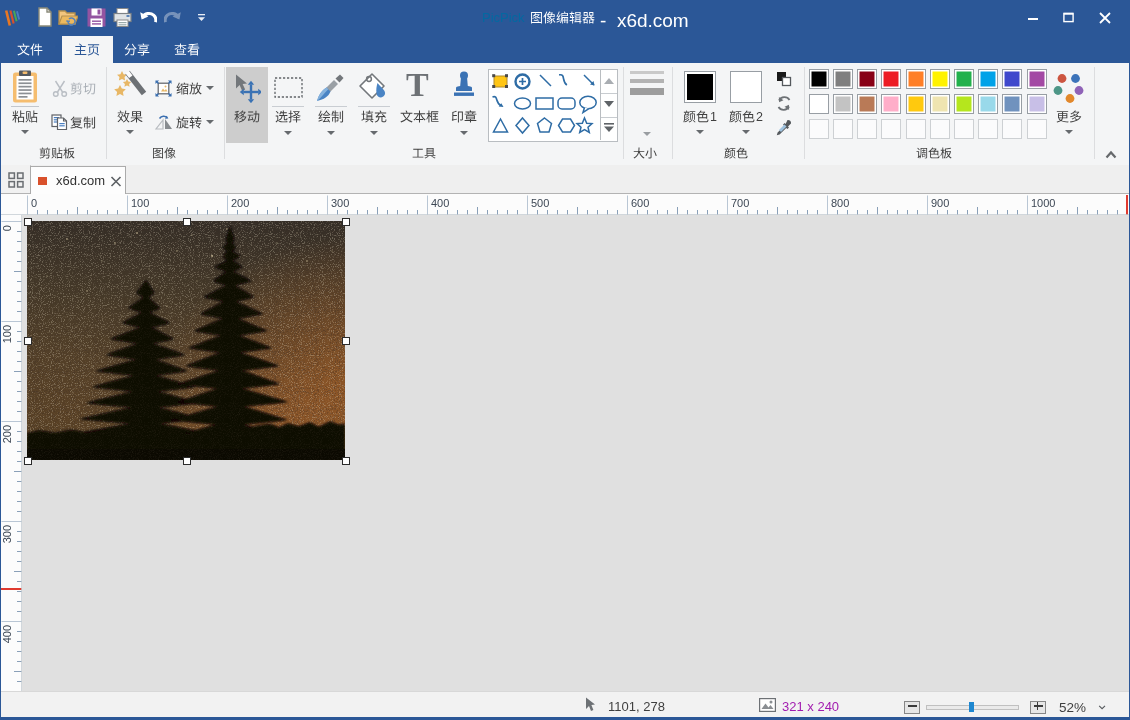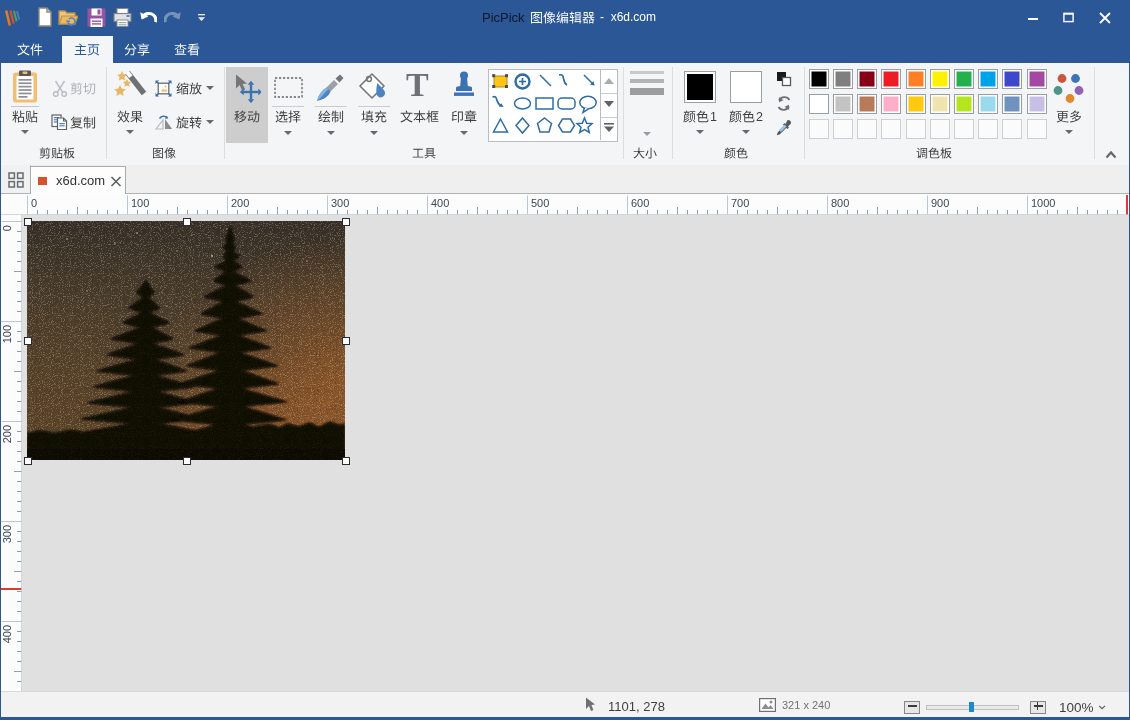--- a/index.html
+++ b/index.html
@@ -118,29 +118,29 @@
         <path d="M14.8 8.6 C12.2 4.2 6.8 3.2 3.4 6.2 C1.2 8.1 0.7 10.6 1.4 13.2" fill="none" stroke="#c3cedd" stroke-width="3.1"></path>
 <path d="M16.8 3.2 L15.4 10.6 L8.6 7.4 Z" fill="#c3cedd"></path>
       </g>
     </svg>
 
 <svg class="ab" style="left:197px;top:14px" width="9" height="8" viewBox="0 0 9 8">
 <rect x="1" y="0" width="7" height="1.3" fill="#e8edf5"></rect>
       <path d="M1 3.2 L8 3.2 L4.5 7 Z" fill="#e8edf5"></path>
     </svg>
 
-<div class="lat" style="left:482px;top:10px;color:#0f172a;font-size:13px">PicPick</div>
+<div class="lat" style="left:482px;top:10px;color:#0369a1;font-size:13px">PicPick</div>
 <svg class="ck" style="left:530px;top:10.5px;width:65px;height:13px;fill:#fff" viewBox="0 0 5000 1000">
       <use href="#u56fe"></use>
       <use href="#u50cf" x="1000"></use>
       <use href="#u7f16" x="2000"></use>
       <use href="#u8f91" x="3000"></use>
       <use href="#u5668" x="4000"></use>
     </svg>
-<div class="lat" style="left:600px;top:10px;color:#fff;font-size:12px">-&nbsp;&nbsp;x6d.com</div>
+<div class="lat" style="left:600px;top:10px;color:#fff;font-size:19px">-&nbsp;&nbsp;x6d.com</div>
 
 <div class="ab" style="left:1028px;top:18px;width:10px;height:1.6px;background:#fff"></div>
 <svg class="ab" style="left:1063px;top:12px" width="11" height="11" viewBox="0 0 11 11">
       <rect x="0.9" y="1.4" width="9.2" height="8.2" fill="none" stroke="#fff" stroke-width="1.4"></rect>
       <rect x="0.9" y="0.9" width="9.2" height="1.8" fill="#fff"></rect>
     </svg>
 <svg class="ab" style="left:1099px;top:12px" width="12" height="12" viewBox="0 0 12 12">
       <path d="M1 1 L11 11 M11 1 L1 11" stroke="#fff" stroke-width="1.8"></path>
     </svg>
 
@@ -650,29 +650,29 @@
 <div class="ab" style="left:0;top:691px;width:1130px;height:26px;background:#f2f2f2;border-top:1px solid #d8d8d8;box-sizing:border-box"></div>
 <svg class="ab" style="left:584px;top:697px" width="12" height="15" viewBox="0 0 12 15">
         <path d="M2 0.5 L2 12 L5 9 L7 14 L9.4 13 L7.4 8 L11 7.5 Z" fill="#6d7175"></path>
       </svg>
 <div class="lat" style="left:608px;top:699px;font-size:13px;color:#3f3f3f">1101, 278</div>
 <svg class="ab" style="left:759px;top:698px" width="17" height="14" viewBox="0 0 17 14">
         <rect x="0.6" y="0.6" width="15.8" height="12.8" fill="#fff" stroke="#6d7175" stroke-width="1.2"></rect>
         <path d="M2.5 11 l4 -5.5 3 4 2 -2.5 3 4 Z" fill="#8a8e92"></path>
         <circle cx="12" cy="4" r="1.5" fill="#8a8e92"></circle>
       </svg>
-<div class="lat" style="left:782px;top:699px;font-size:11px;color:#737373">321 x 240</div>
+<div class="lat" style="left:782px;top:699px;font-size:13px;color:#a21caf">321 x 240</div>
 <div class="ab" style="left:904px;top:700.5px;width:14px;height:11px;background:#e6e6e6;border:1px solid #878787"></div>
 <div class="ab" style="left:907.5px;top:705.3px;width:9px;height:1.7px;background:#3a3a3a"></div>
 <div class="ab" style="left:926px;top:705px;width:91px;height:3px;background:#eaeaea;border:1px solid #c0c0c0"></div>
 <div class="ab" style="left:968.5px;top:701.5px;width:5px;height:10px;background:#1e87d0"></div>
 <div class="ab" style="left:1030px;top:700.5px;width:14px;height:11px;background:#e6e6e6;border:1px solid #878787"></div>
 <div class="ab" style="left:1033.5px;top:705.3px;width:9px;height:1.7px;background:#3a3a3a"></div>
 <div class="ab" style="left:1036.8px;top:702px;width:1.7px;height:8.3px;background:#3a3a3a"></div>
-<div class="lat" style="left:1059px;top:700px;font-size:13.5px;color:#3f3f3f">100%</div>
+<div class="lat" style="left:1059px;top:700px;font-size:13.5px;color:#3f3f3f">52%</div>
 <svg class="ab" style="left:1098px;top:705px" width="9" height="5" viewBox="0 0 10 6">
         <path d="M1 1 L4.5 4.5 L8 1" fill="none" stroke="#55595d" stroke-width="1.3"></path>
       </svg>
 
 <div class="ab" style="left:0;top:717px;width:1130px;height:3px;background:#2b5797"></div>
 <div class="ab" style="left:0;top:35px;width:1px;height:682px;background:#2b5797"></div>
 <div class="ab" style="left:1128.7px;top:35px;width:1.3px;height:682px;background:#2b5797"></div>
 
 </rect></div>
 </body></html>

